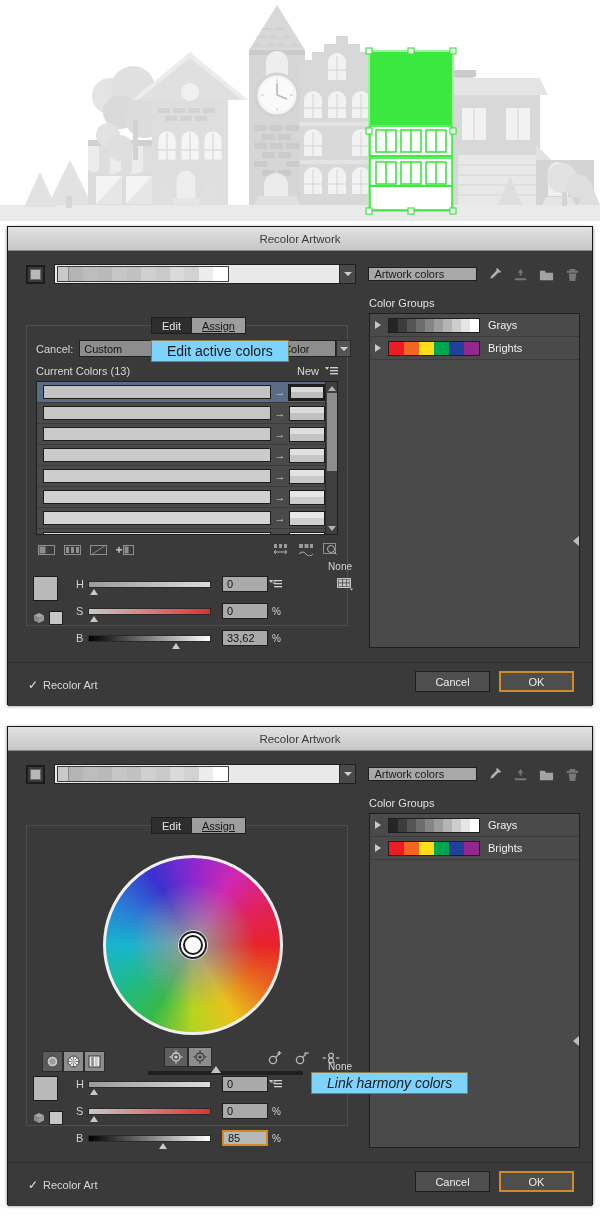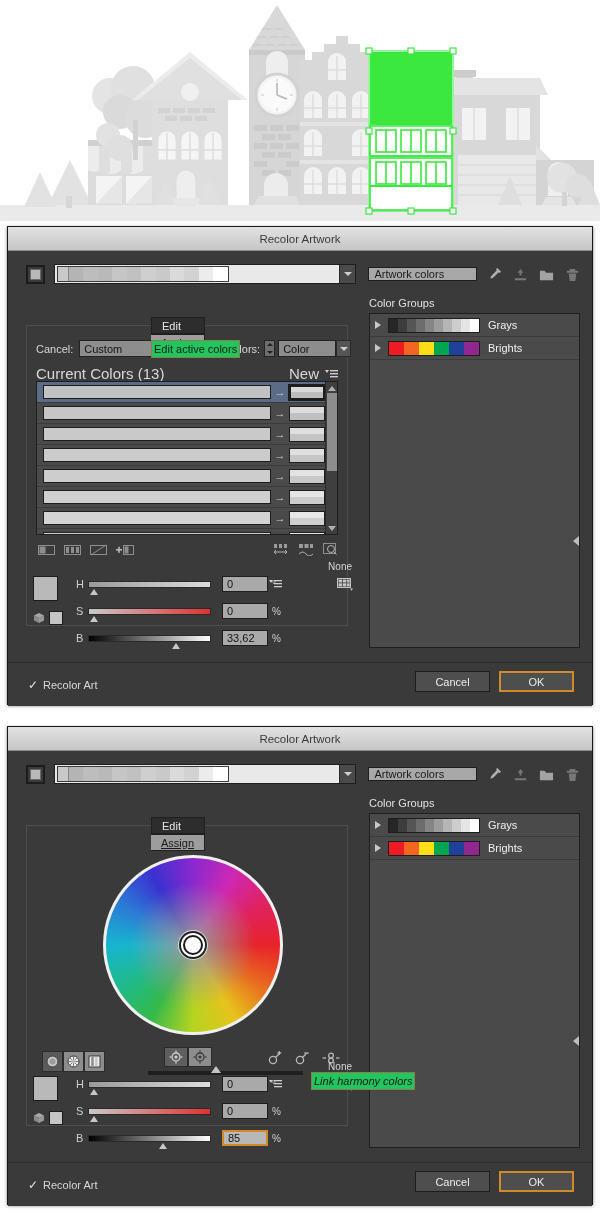--- a/index.html
+++ b/index.html
@@ -42,21 +42,21 @@
   .strip-arrow { position:absolute; right:0; top:0; width:16px; height:18px; background:#4a4a4a;
                  border-left:1px solid #2a2a2a; display:flex; align-items:center; justify-content:center; }
   .tri-d { width:0;height:0;border-left:4px solid transparent;border-right:4px solid transparent;border-top:4px solid #cfcfcf; }
 
   .artcol-field { margin-left:12px; width:110px; height:14px; background:#a8a8a8; border:1px solid #1e1e1e;
                   color:#1a1a1a; font-size:11px; display:flex; align-items:center; padding-left:5px; }
   .toolicons { display:flex; align-items:center; gap:11px; margin-left:10px; }
   .tool-ic { width:15px; height:15px; opacity:.75; }
 
   
-  .tabs { position:absolute; left:143px; top:66px; display:flex; z-index:6;flex-direction:column; }
+  .tabs { position:absolute; left:143px; top:66px; display:flex; z-index:6; }
   .tab { height:17px; padding:0 10px; font-size:11px; display:flex; align-items:center;
          border:1px solid #1f1f1f; color:#e6e6e6; }
   .tab.active { background:#2d2d2d; }
   .tab.inactive { background:#9d9d9d; color:#181818; border-left:none;text-decoration:underline; }
 
   
   .groupbox { position:absolute; left:18px; top:74px; width:322px; bottom:80px;
               border:1px solid #4e4e4e; }
 
   
@@ -68,26 +68,26 @@
   .colors-lbl { margin-left:8px; }
   .spin { margin-left:4px; width:11px; height:17px; display:flex; flex-direction:column;
           border:1px solid #242424; background:#6e6e6e; }
   .spin div { flex:1; display:flex; align-items:center; justify-content:center; }
   .auto-field { margin-left:3px; width:58px; height:17px; background:#8d8d8d; border:1px solid #222;
                 color:#141414; font-size:11px; padding-left:4px; display:flex; align-items:center; }
   .auto-arrow { width:15px;height:17px;background:#555;border:1px solid #2a2a2a;display:flex;
                 align-items:center;justify-content:center; }
 
   
-  .tooltip { position:absolute; background:#22c55e; border:1px solid #8a7f4a; color:#1a1a1a;
-             font-size:11px; padding:2px 2px; white-space:nowrap; z-index:30; }
+  .tooltip { position:absolute; background:#7dd3fc; border:1px solid #8a7f4a; color:#1a1a1a;
+             font-size:14px; padding:2px 15px; white-space:nowrap; z-index:30; }
 
   
   .cc-head { position:absolute; left:28px; top:114px; right:28px; display:flex;
-             align-items:center; justify-content:space-between; font-size:15px; }
+             align-items:center; justify-content:space-between; font-size:11px; }
   .cc-right { display:flex; align-items:center; gap:6px; }
   .cc-list { position:absolute; left:28px; top:130px; width:302px; height:154px;
              background:#4a4a4a; border:1px solid #1f1f1f; overflow:hidden; }
   .cc-row { height:21px; display:flex; align-items:center; border-bottom:1px solid #3b3b3b; padding:0 0 0 6px; }
   .cc-row.sel { background:#5a6d86; }
   .cc-sw { flex:0 0 228px; height:14px; border:1px solid #1d1d1d; }
   .cc-arrow { flex:0 0 18px; text-align:center; color:#cfcfcf; font-size:11px; line-height:1; }
   .cc-new { flex:0 0 36px; height:15px; border:1px solid #1d1d1d; display:flex; flex-direction:column; }
   .cc-new span { flex:1; }
   .cc-new.focus { outline:1px solid #1d1d1d; border:2px solid #1d1d1d; }

